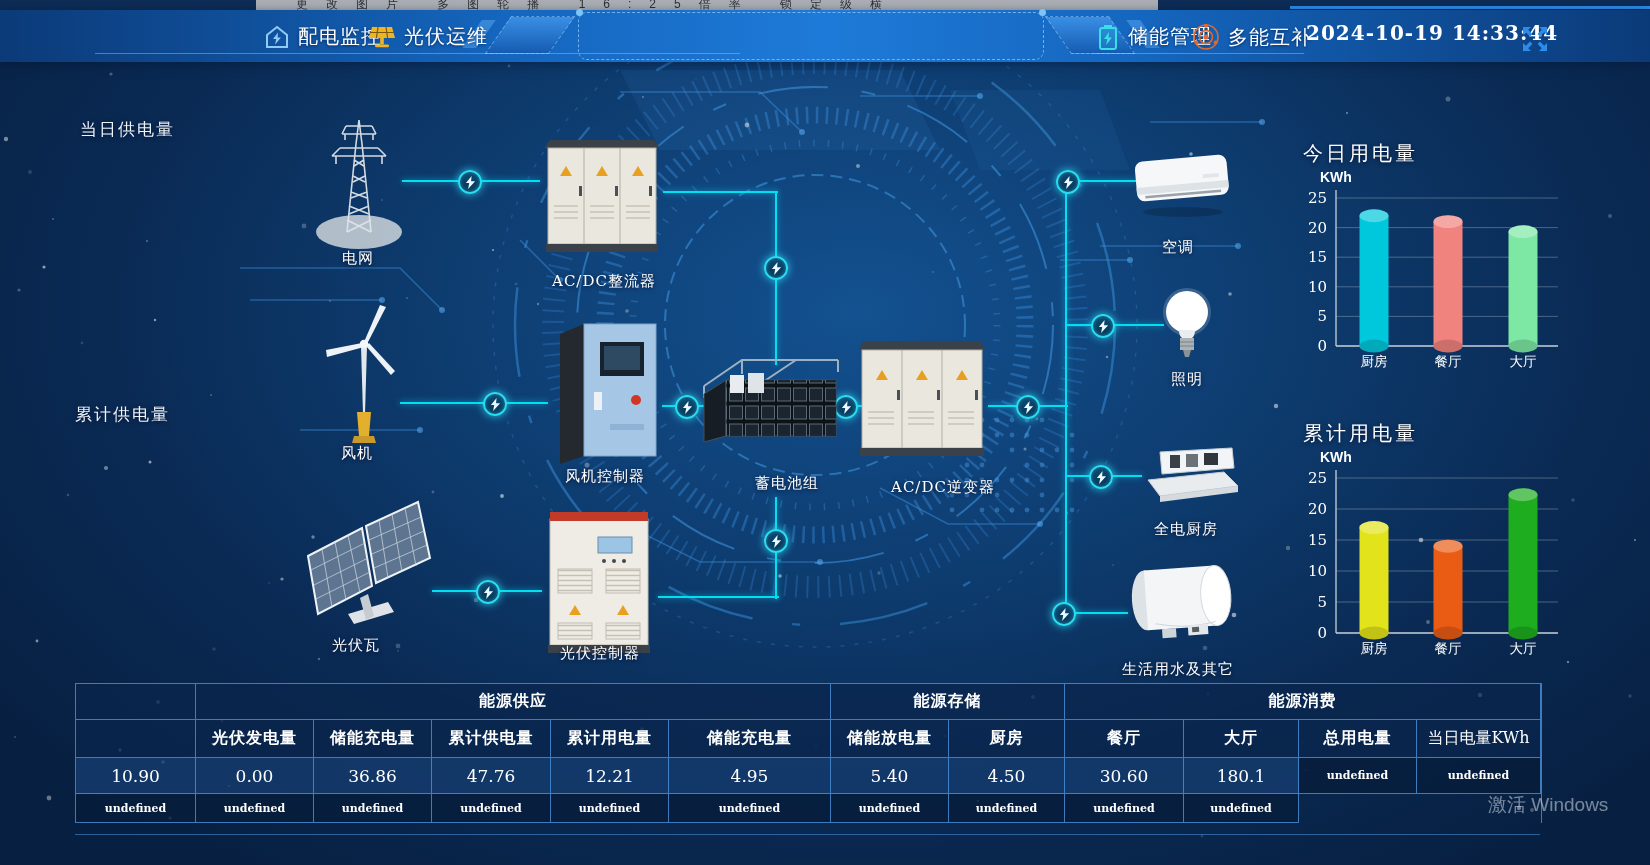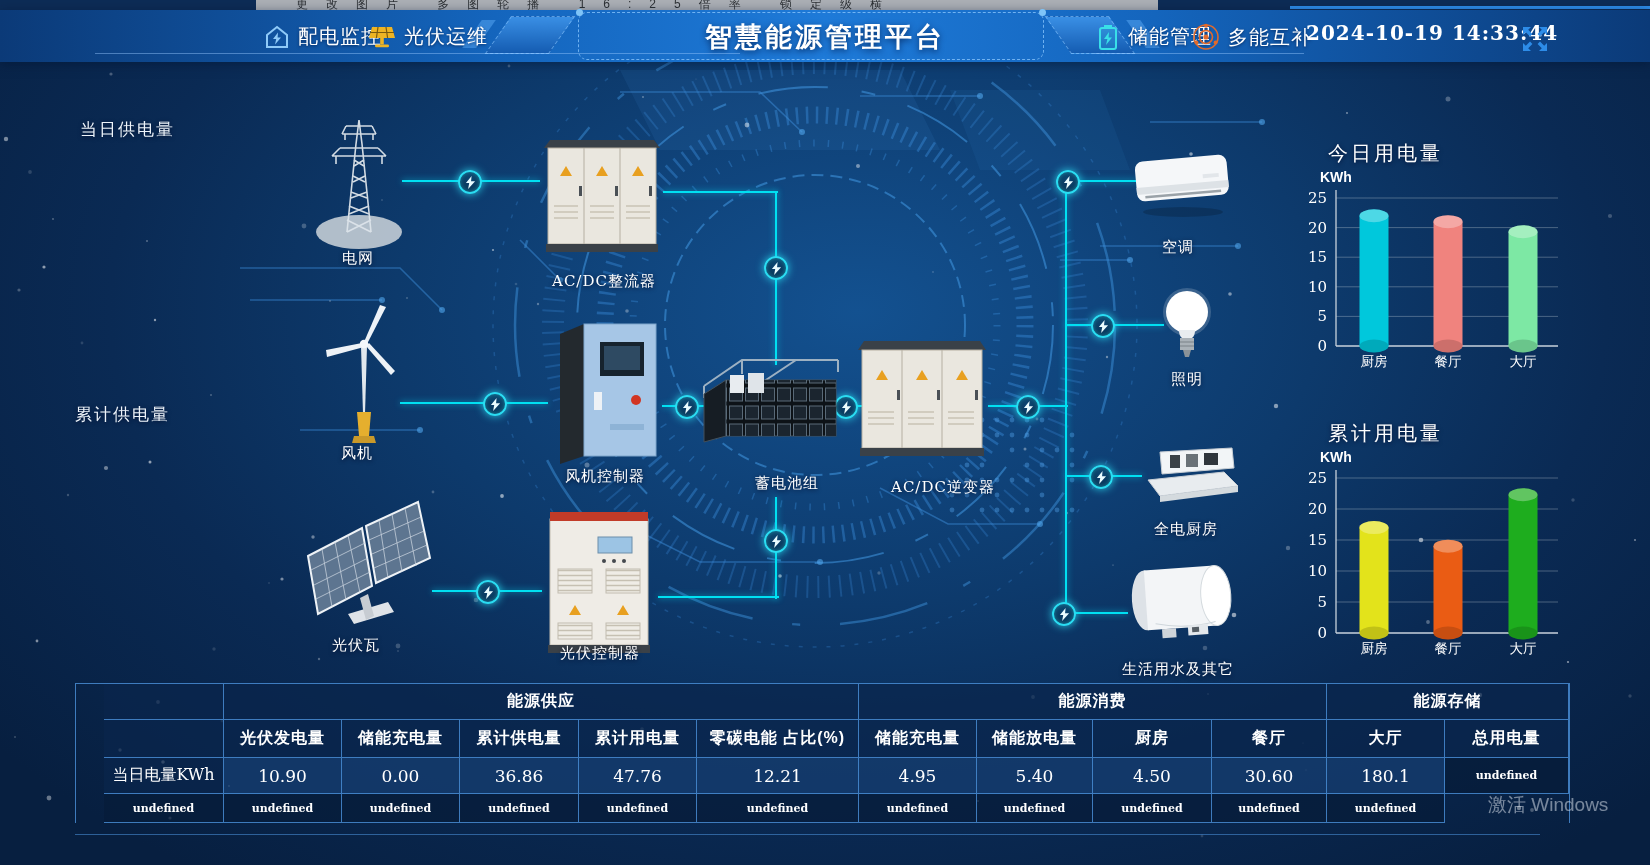--- a/index.html
+++ b/index.html
@@ -37,21 +37,21 @@
   .wire{position:absolute;background:#00e0f2;box-shadow:0 0 6px rgba(0,220,245,.75);}
   .wire.h{height:2px;}.wire.v{width:2px;}
   .node{position:absolute;width:24px;height:24px;border-radius:50%;box-sizing:border-box;
     background:radial-gradient(circle at 50% 40%,#0e4a78 0%,#072c4e 75%);
     border:2px solid #2adcf2;box-shadow:0 0 9px rgba(42,220,242,.9), inset 0 0 5px rgba(42,220,242,.55);
     display:flex;align-items:center;justify-content:center;}
   .node svg{width:11px;height:13px;}
   .eq-label{position:absolute;transform:translateX(-50%);color:#fff;font:15px "DejaVu Serif","Liberation Serif",serif;letter-spacing:1px;white-space:nowrap;text-shadow:0 1px 4px rgba(0,10,40,.85);}
   
   .chart{position:absolute;width:335px;}
-  .chart .ctitle{position:absolute;left:88px;top:0;color:#fff;font:20px "DejaVu Serif","Liberation Serif",serif;letter-spacing:3px;text-shadow:0 1px 4px rgba(0,10,40,.8);}
+  .chart .ctitle{position:absolute;left:63px;top:0;color:#fff;font:20px "DejaVu Serif","Liberation Serif",serif;letter-spacing:3px;text-shadow:0 1px 4px rgba(0,10,40,.8);}
   .chart .cy{position:absolute;left:80px;top:29px;color:#fff;font:bold 14px "Liberation Sans",sans-serif;}
   .chart svg{position:absolute;left:0;top:0;}
   
   .sumtable{position:absolute;left:75px;top:683px;display:grid;border:1px solid rgba(72,140,212,.85);border-bottom:none;}
   .sumtable div{box-sizing:border-box;border-right:1px solid rgba(72,140,212,.85);border-bottom:1px solid rgba(72,140,212,.85);display:flex;align-items:center;justify-content:center;color:#fff;white-space:nowrap;overflow:hidden;}
   .gcell,.hcell{background:rgba(10,38,76,.72);font-size:16px;font-weight:bold;letter-spacing:1px;}
   .rhead{background:rgba(10,38,76,.72);font:16px "DejaVu Serif","Liberation Serif",serif;}
   .vcell{background:rgba(21,60,110,.82);font:17px "DejaVu Serif","Liberation Serif",serif;}
   .ucell{background:rgba(7,28,58,.78);font:bold 11px "DejaVu Serif","Liberation Serif",serif;color:#1f8fff;}
   .tbline{position:absolute;left:75px;top:834px;width:1465px;height:1px;background:rgba(72,140,212,.6);}
@@ -240,21 +240,20 @@
     </div>
     <div class="blue"></div>
   </div>
 
   <div class="header">
     <div class="ribbon2 l"></div>
     <div class="ribbon l"></div>
     <div class="ribbon2 r"></div>
     <div class="ribbon r"></div>
     <div class="titlebox"></div>
-    <div class="ptitle">智慧能源管理平台</div>
 
     <div class="nav" style="left:264px">
       <svg width="26" height="26" viewBox="0 0 26 26">
         <path d="M3,11 L13,3 L23,11 V23 H3 Z" fill="none" stroke="#8fcaf8" stroke-width="2"></path>
         <path d="M14,8.6 L9,15 H12.2 L11,20.4 L17,13.6 H13.6 Z" fill="#8fcaf8"></path>
       </svg>
       <span class="lbl">配电监控</span>
     </div>
     <div class="nav" style="left:368px">
       <svg width="28" height="26" viewBox="0 0 28 26">
@@ -619,31 +618,30 @@
         <text x="208" y="233" text-anchor="middle" fill="#fff" font-size="13.5" font-family="&quot;DejaVu Serif&quot;,serif">餐厅</text>
         <rect x="268.5" y="74.74000000000001" width="29" height="138.26" fill="#1ead1e"></rect>
         <ellipse cx="283" cy="213" rx="14.5" ry="6.5" fill="#1ead1e"></ellipse>
         <ellipse cx="283" cy="213" rx="14.5" ry="6.5" fill="rgba(0,0,0,.15)"></ellipse>
         <ellipse cx="283" cy="74.74000000000001" rx="14.5" ry="6.5" fill="#1ead1e"></ellipse>
         <ellipse cx="283" cy="74.74000000000001" rx="14.5" ry="6.5" fill="rgba(255,255,255,.3)"></ellipse>
         <text x="283" y="233" text-anchor="middle" fill="#fff" font-size="13.5" font-family="&quot;DejaVu Serif&quot;,serif">大厅</text>
       </svg>
     </div>
 
-  <div class="sumtable" id="sumtable" style="grid-template-columns: 120px 118px 118px 119px 118px 162px 118px 116px 119px 115px 118px 124px; grid-template-rows: 36px 38px 36px 29px; padding-left: 28px;">
+  <div class="sumtable" id="sumtable" style="grid-template-columns: 120px 118px 118px 119px 118px 162px 118px 116px 119px 115px 118px 124px; grid-template-rows: 36px 38px 36px 29px;">
       <div class="gcell"></div>
       <div class="gcell" style="grid-column: span 5;">能源供应</div>
+      <div class="gcell" style="grid-column: span 2;">能源存储</div>
       <div class="gcell" style="grid-column: span 4;">能源消费</div>
-      <div class="gcell" style="grid-column: span 2;">能源存储</div>
       <div class="hcell"></div>
       <div class="hcell">光伏发电量</div>
       <div class="hcell">储能充电量</div>
       <div class="hcell">累计供电量</div>
       <div class="hcell">累计用电量</div>
-      <div class="hcell">零碳电能 占比(%)</div>
       <div class="hcell">储能充电量</div>
       <div class="hcell">储能放电量</div>
       <div class="hcell">厨房</div>
       <div class="hcell">餐厅</div>
       <div class="hcell">大厅</div>
       <div class="hcell">总用电量</div>
       <div class="rhead">当日电量KWh</div>
       <div class="vcell">10.90</div>
       <div class="vcell">0.00</div>
       <div class="vcell">36.86</div>

